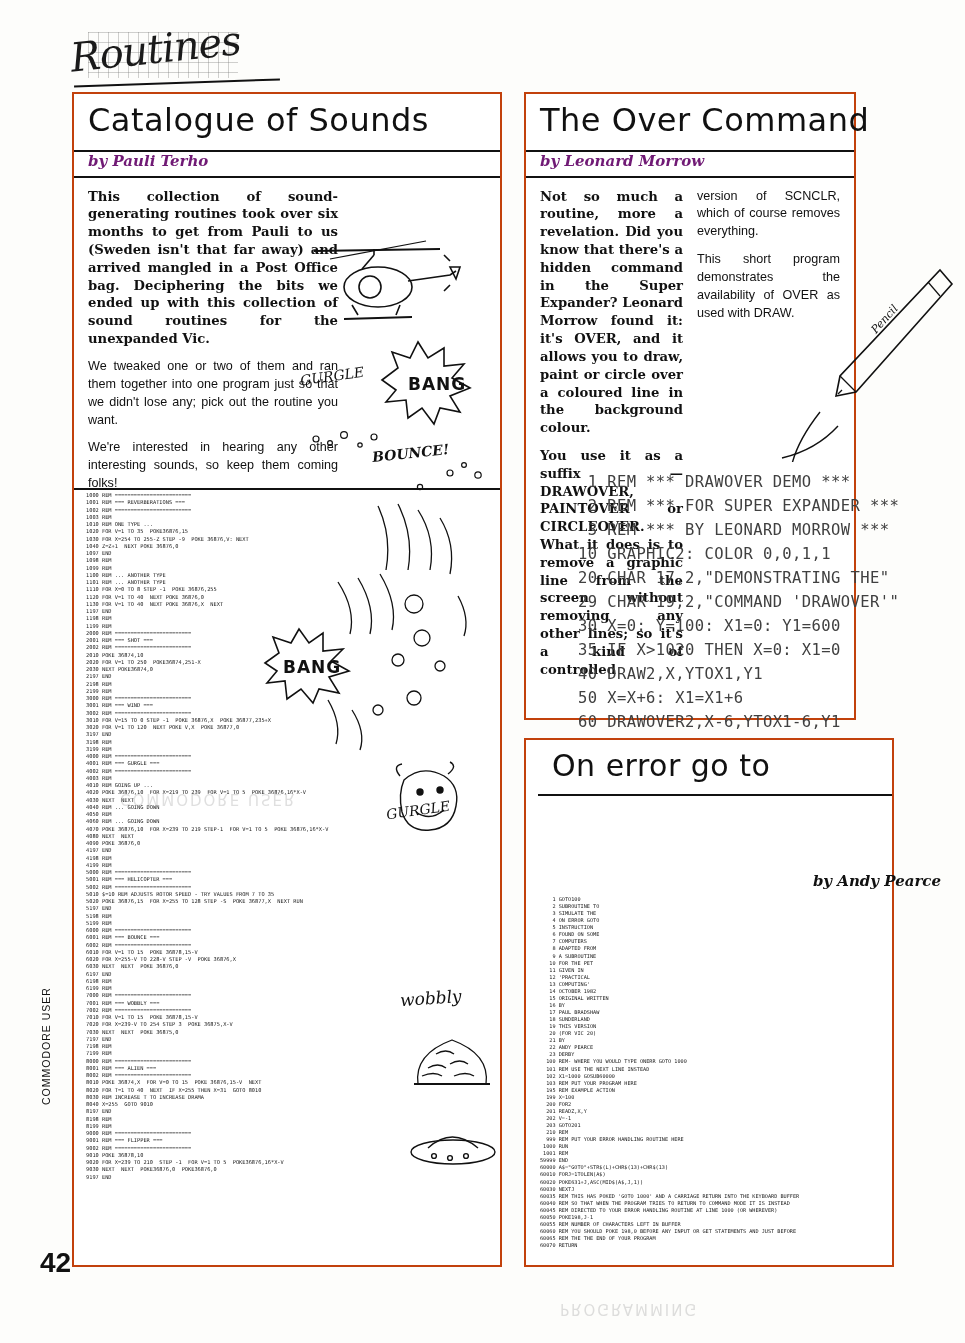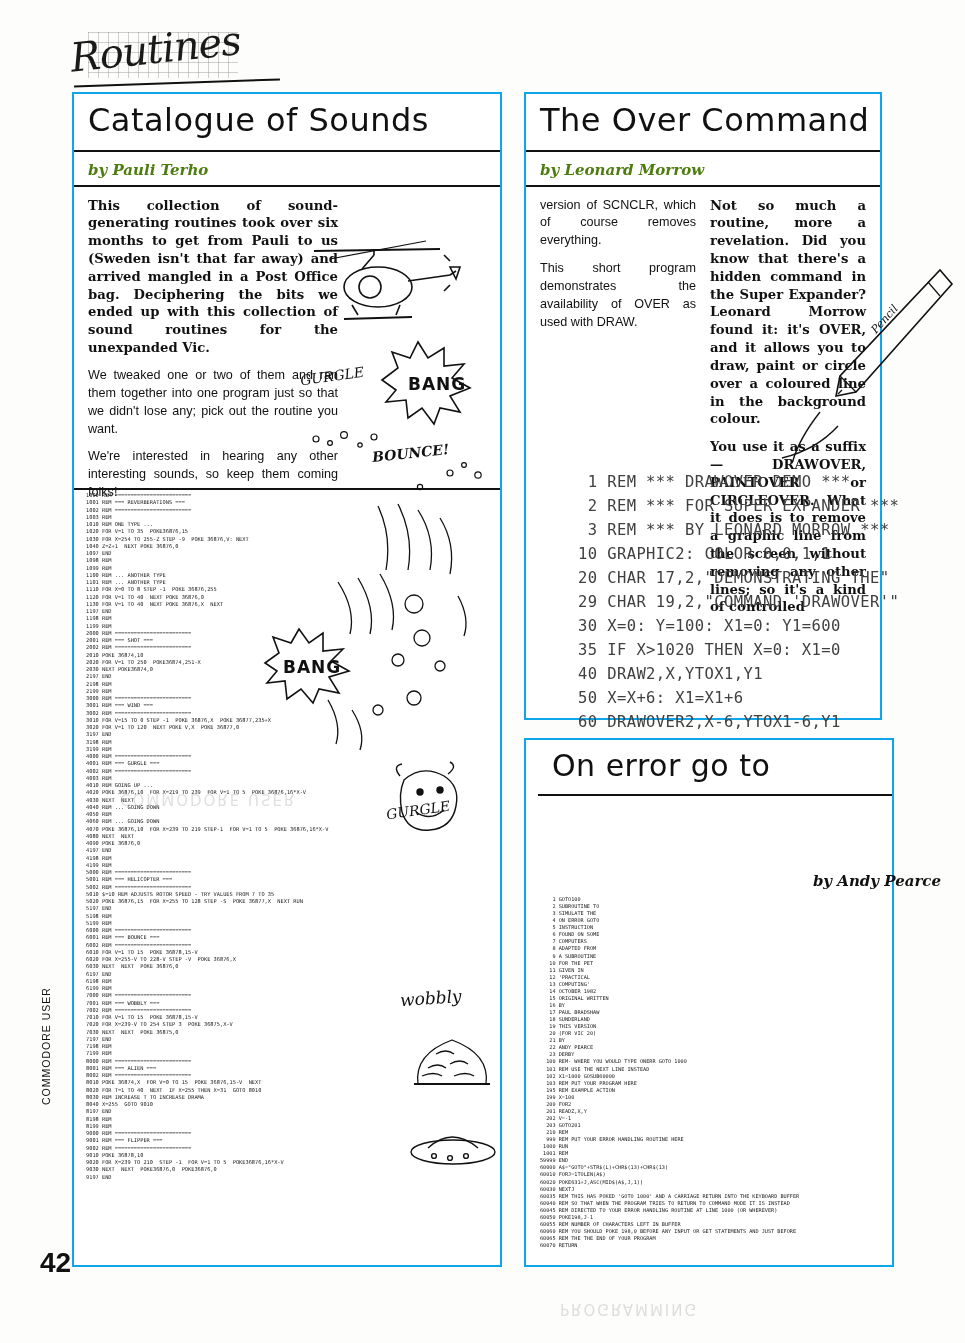--- a/index.html
+++ b/index.html
@@ -52,26 +52,26 @@
     position: absolute;
     left: 4px; top: 56px;
     width: 206px; height: 2px;
     background: #111;
     transform: rotate(-2deg);
   }
 
   
   .frame {
     position: absolute;
-    border: 2px solid #0ea5e9;
+    border: 2px solid #c2410c;
     background: #fff;
     box-sizing: border-box;
   }
   #col-left  { left: 72px;  top: 92px;  width: 430px; height: 1175px; }
-  #col-right-top { left: 524px; top: 92px; width: 358px; height: 628px; }
+  #col-right-top { left: 524px; top: 92px; width: 332px; height: 628px; }
   #col-right-bottom { left: 524px; top: 738px; width: 370px; height: 529px; padding-left: 12px; }
 
   .title-bar {
     border-bottom: 2px solid #111;
     padding: 10px 14px 12px 14px;
   }
   .art-title {
     font-family: "DejaVu Sans", sans-serif;
     font-size: 32px;
     font-weight: 400;
@@ -80,23 +80,23 @@
     line-height: 1.05;
     white-space: nowrap;
   }
   #col-right-bottom .art-title { font-size: 30px; }
 
   .byline {
     font-family: "DejaVu Serif", serif;
     font-style: italic;
     font-weight: bold;
     font-size: 15px;
-    padding: 9px 14px 6px 14px;
+    padding: 0 14px 6px 14px;
     border-bottom: 2px solid #111;
-    color: #4d7c0f;
+    color: #701a75;
   }
 
   
   .body-wrap { padding: 10px 14px 0 14px; }
   .lead {
     font-family: "DejaVu Serif", serif;
     font-weight: bold;
     font-size: 13.2px;
     line-height: 1.35;
     text-align: justify;
@@ -421,26 +421,26 @@
 9030 NEXT  NEXT  POKE36876,0  POKE36876,0
 9197 END</div>
 
   <div class="frame" id="col-right-top">
     <div class="title-bar">
       <div class="art-title">The Over Command</div>
     </div>
     <div class="byline">by Leonard Morrow</div>
     <div class="two-col">
       <div class="col">
+        <p class="lead">Not so much a routine, more a revelation. Did you know that there's a hidden command in the Super Expander? Leonard Morrow found it: it's OVER, and it allows you to draw, paint or circle over a coloured line in the background colour.</p>
+        <p class="lead">You use it as a suffix — DRAWOVER, PAINTOVER or CIRCLEOVER. What it does is to remove a graphic line from the screen without removing any other lines; so it's a kind of controlled</p>
+      </div>
+      <div class="col">
         <p class="para">version of SCNCLR, which of course removes everything.</p>
         <p class="para">This short program demonstrates the availability of OVER as used with DRAW.</p>
-      </div>
-      <div class="col">
-        <p class="lead">Not so much a routine, more a revelation. Did you know that there's a hidden command in the Super Expander? Leonard Morrow found it: it's OVER, and it allows you to draw, paint or circle over a coloured line in the background colour.</p>
-        <p class="lead">You use it as a suffix — DRAWOVER, PAINTOVER or CIRCLEOVER. What it does is to remove a graphic line from the screen without removing any other lines; so it's a kind of controlled</p>
       </div>
     </div>
   </div>
 
   <svg class="illus" style="left:780px; top:262px;" width="180" height="200" viewBox="0 0 180 200">
     <g fill="none" stroke="#111" stroke-width="1.6">
       <path d="M160 8 l12 14 -96 108 -20 4 4 -20z"></path>
       <path d="M60 114 l16 16" stroke-width="1.2"></path>
       <path d="M148 20 l12 14" stroke-width="1.2"></path>
       <path d="M58 132 l4 -4" stroke-width="1.2"></path>

